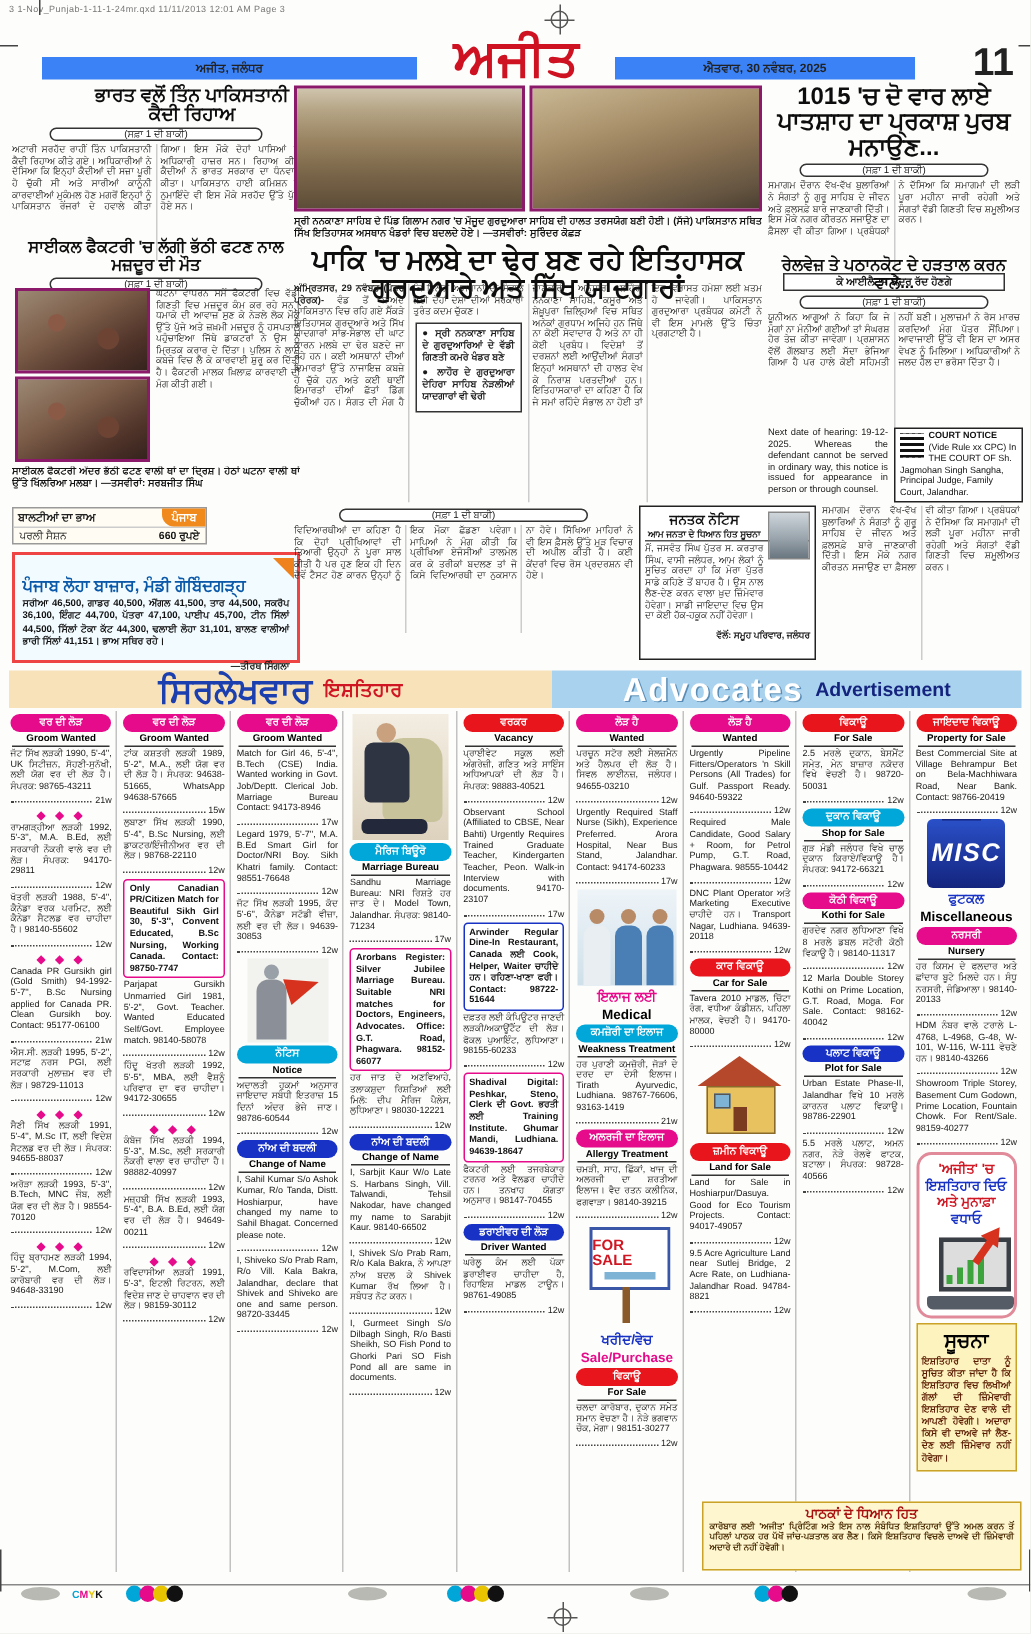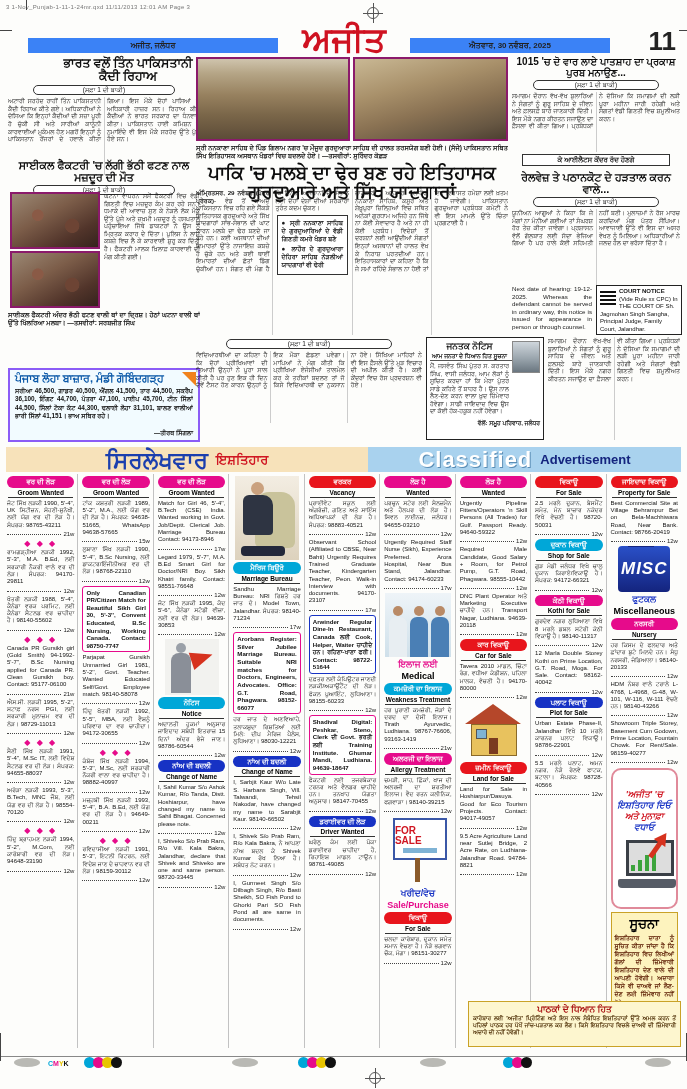--- a/index.html
+++ b/index.html
@@ -38,21 +38,21 @@
   .noticebox{border:1.5px solid #222;background:#fff;padding:3px;box-sizing:border-box;}
   .courtbox{border:1.5px solid #222;background:#fff;padding:2px 3px;box-sizing:border-box;font-size:6px;line-height:1.25;}
   .qr{width:16px;height:16px;float:left;margin:1px 3px 1px 0;background:
       repeating-linear-gradient(0deg,#111 0 2px,#fff 2px 4px),
       repeating-linear-gradient(90deg,#111 0 2px,rgba(255,255,255,.6) 2px 4px);}
   .minibox{border:1px solid #999;background:#fffdf3;}
   .minibox .mb-hd{display:flex;align-items:stretch;font-size:7.5px;font-weight:bold;}
   .minibox .mb-hd .t{flex:1;padding:1px 3px;color:#222;}
   .minibox .mb-hd .tab{background:#f08a1d;color:#fff;padding:1px 6px;border-radius:0 0 0 8px;}
   .minibox .mb-row{display:flex;justify-content:space-between;font-size:7px;padding:1px 4px;border-top:1px solid #ccc;}
-  .ironbox{border:2px solid #8b5cf6;background:#f2fbff;padding:2px 5px;box-sizing:border-box;position:relative;}
+  .ironbox{border:2px solid #ef4444;background:#f2fbff;padding:15px 5px;box-sizing:border-box;position:relative;}
   .ironbox .it{color:#0a58a8;font-weight:bold;font-size:11px;text-align:left;}
   .ironbox .ib{font-size:6.4px;line-height:1.3;font-weight:bold;text-align:justify;margin-top:2px;}
   .ironbox .corner{position:absolute;top:2px;right:2px;width:0;height:0;border-left:14px solid transparent;border-top:14px solid #f0821d;}
   .byline{text-align:right;font-size:6.4px;font-weight:bold;}
   
   .cbanner{position:absolute;top:447px;left:6px;right:6px;height:25px;display:flex;}
   .cb-left{flex:0 0 362px;background:#f7e2ba;display:flex;align-items:center;justify-content:center;gap:8px;}
   .cb-left .pa{color:#1b3fae;font-weight:bold;font-size:23px;line-height:22px;}
   .cb-left .pa2{color:#d01622;font-weight:bold;font-size:13px;}
   .cb-right{flex:1;background:#a9d2ee;display:flex;align-items:center;justify-content:center;gap:8px;}
@@ -94,21 +94,21 @@
   .art-forsale .board i{display:block;width:34px;height:5px;background:#7fb3d5;margin-top:2px;}
   .art-forsale .post{position:absolute;top:42px;left:26px;width:5px;height:24px;background:#8a5a2a;}
   .art-megaphone{width:54px;height:56px;background:#f2f2ef;}
   .art-megaphone .man{position:absolute;left:6px;bottom:2px;width:20px;height:40px;background:#8a8f98;border-radius:8px 8px 0 0;}
   .art-megaphone .man:before{content:"";position:absolute;top:-10px;left:5px;width:10px;height:10px;border-radius:50%;background:#9aa0a8;}
   .art-megaphone .cone{position:absolute;right:6px;top:10px;width:0;height:0;border-top:9px solid transparent;border-bottom:9px solid transparent;border-left:22px solid #d6321e;transform:rotate(-18deg);}
   .art-misc{width:52px;height:46px;background:linear-gradient(180deg,#2a50c8,#14247e);border-radius:4px;display:flex;align-items:center;justify-content:center;}
   .art-misc span{color:#fff;font-weight:bold;font-style:italic;font-size:17px;letter-spacing:1px;}
   .art-misc .folder{position:absolute;top:-8px;left:10px;width:26px;height:9px;background:#14247e;border-radius:2px 6px 0 0;}
   
-  .promo{border:2px solid #e08a9a;border-radius:10px;padding:19px 3px;margin:3px 1px;text-align:center;background:#fff;font-style:italic;}
+  .promo{border:2px solid #e08a9a;border-radius:10px;padding:4px 3px;margin:3px 1px;text-align:center;background:#fff;}
   .promo .l1{font-weight:bold;font-size:9px;}
   .promo .red{color:#d01622;} .promo .blue{color:#1732c4;}
   .laptop{position:relative;width:62px;height:52px;margin:3px auto 0;}
   .laptop .scr{position:absolute;top:4px;left:10px;width:42px;height:30px;background:#ddd;border:3px solid #3a3f46;}
   .laptop .bar{position:absolute;bottom:2px;width:4px;background:#3da43d;}
   .laptop .base{position:absolute;bottom:0;left:2px;width:58px;height:9px;background:#565c66;border-radius:2px 2px 4px 4px;}
   .laptop .arrow{position:absolute;top:-4px;right:8px;width:0;height:0;border-left:7px solid transparent;border-right:7px solid transparent;border-bottom:12px solid #d6321e;transform:rotate(35deg);}
   .laptop .arrow:after{content:"";position:absolute;top:11px;left:-2px;width:5px;height:18px;background:#d6321e;}
   .sucna{background:#fdf3be;border:1px solid #c9a227;padding:3px;margin:3px 1px;}
   .sucna .st{text-align:center;font-weight:bold;color:#000000;font-size:13px;}
@@ -154,20 +154,30 @@
 
   <div class="abs" style="left:8px;top:160px;width:192px;">
     <div class="hl" style="font-size:11px;">ਸਾਈਕਲ ਫੈਕਟਰੀ 'ਚ ਲੱਗੀ ਭੱਠੀ ਫਟਣ ਨਾਲ ਮਜ਼ਦੂਰ ਦੀ ਮੌਤ</div>
     <div class="pill">(ਸਫ਼ਾ 1 ਦੀ ਬਾਕੀ)</div>
   </div>
   <div class="abs photo ph-debris" style="left:10px;top:192px;width:90px;height:57px;"></div>
   <div class="abs photo ph-debris" style="left:10px;top:251px;width:90px;height:57px;"></div>
   <div class="abs body6" style="left:104px;top:192px;width:96px;height:116px;overflow:hidden;">ਘਟਨਾ ਵਾਪਰਨ ਸਮੇਂ ਫੈਕਟਰੀ ਵਿਚ ਵੱਡੀ ਗਿਣਤੀ ਵਿਚ ਮਜ਼ਦੂਰ ਕੰਮ ਕਰ ਰਹੇ ਸਨ। ਧਮਾਕੇ ਦੀ ਆਵਾਜ਼ ਸੁਣ ਕੇ ਨੇੜਲੇ ਲੋਕ ਮੌਕੇ ਉੱਤੇ ਪੁੱਜੇ ਅਤੇ ਜ਼ਖ਼ਮੀ ਮਜ਼ਦੂਰ ਨੂੰ ਹਸਪਤਾਲ ਪਹੁੰਚਾਇਆ ਜਿੱਥੇ ਡਾਕਟਰਾਂ ਨੇ ਉਸ ਨੂੰ ਮ੍ਰਿਤਕ ਕਰਾਰ ਦੇ ਦਿੱਤਾ। ਪੁਲਿਸ ਨੇ ਲਾਸ਼ ਕਬਜ਼ੇ ਵਿਚ ਲੈ ਕੇ ਕਾਰਵਾਈ ਸ਼ੁਰੂ ਕਰ ਦਿੱਤੀ ਹੈ। ਫੈਕਟਰੀ ਮਾਲਕ ਖ਼ਿਲਾਫ਼ ਕਾਰਵਾਈ ਦੀ ਮੰਗ ਕੀਤੀ ਗਈ।</div>
   <div class="abs caption" style="left:8px;top:311px;width:192px;height:24px;overflow:hidden;">ਸਾਈਕਲ ਫੈਕਟਰੀ ਅੰਦਰ ਭੱਠੀ ਫਟਣ ਵਾਲੀ ਥਾਂ ਦਾ ਦ੍ਰਿਸ਼। ਹੇਠਾਂ ਘਟਨਾ ਵਾਲੀ ਥਾਂ ਉੱਤੇ ਖਿੱਲਰਿਆ ਮਲਬਾ।  —ਤਸਵੀਰਾਂ: ਸਰਬਜੀਤ ਸਿੰਘ</div>
 
+  <div class="abs minibox" style="left:8px;top:338px;width:128px;">
+    <div class="mb-hd">
+      <span class="t">ਬਾਲਟੀਆਂ ਦਾ ਭਾਅ</span>
+      <span class="tab">ਪੰਜਾਬ</span>
+    </div>
+    <div class="mb-row">
+      <span>ਪਰਲੀ ਸੈਸ਼ਨ</span>
+      <b>660 ਰੁਪਏ</b>
+    </div>
+  </div>
 
   <div class="abs ironbox" style="left:8px;top:368px;width:192px;height:74px;">
     <div class="corner"></div>
     <div class="it">ਪੰਜਾਬ ਲੋਹਾ ਬਾਜ਼ਾਰ, ਮੰਡੀ ਗੋਬਿੰਦਗੜ੍ਹ</div>
     <div class="ib" style="height:42px;overflow:hidden;">ਸਰੀਆ 46,500, ਗਾਡਰ 40,500, ਐਂਗਲ 41,500, ਤਾਰ 44,500, ਸਕਰੈਪ 36,100, ਇੰਗਟ 44,700, ਪੱਤਰਾ 47,100, ਪਾਈਪ 45,700, ਟੀਨ ਸਿੱਲਾਂ 44,500, ਸਿੱਲਾਂ ਟੋਕਾ ਕੱਟ 44,300, ਢਲਾਈ ਲੋਹਾ 31,101, ਬਾਲਣ ਵਾਲੀਆਂ ਭਾਰੀ ਸਿੱਲਾਂ 41,151। ਭਾਅ ਸਥਿਰ ਰਹੇ।</div>
     <div class="byline">—ਤੀਰਥ ਸਿੰਗਲਾ</div>
   </div>
 
   <div class="abs photo ph-ruin" style="left:196px;top:57px;width:154px;height:84px;"></div>
   <div class="abs photo ph-ruin2" style="left:353px;top:57px;width:155px;height:84px;"></div>
@@ -195,21 +205,21 @@
     <div style="text-align:center;font-weight:bold;font-size:9px;">ਜਨਤਕ ਨੋਟਿਸ</div>
     <div style="text-align:center;font-weight:bold;font-size:6px;border-bottom:1px solid #555;margin:1px 0;">ਆਮ ਜਨਤਾ ਦੇ ਧਿਆਨ ਹਿਤ ਸੂਚਨਾ</div>
     <div class="body6" style="height:58px;overflow:hidden;">ਮੈਂ, ਜਸਵੰਤ ਸਿੰਘ ਪੁੱਤਰ ਸ. ਕਰਤਾਰ ਸਿੰਘ, ਵਾਸੀ ਜਲੰਧਰ, ਆਮ ਲੋਕਾਂ ਨੂੰ ਸੂਚਿਤ ਕਰਦਾ ਹਾਂ ਕਿ ਮੇਰਾ ਪੁੱਤਰ ਸਾਡੇ ਕਹਿਣੇ ਤੋਂ ਬਾਹਰ ਹੈ। ਉਸ ਨਾਲ ਲੈਣ-ਦੇਣ ਕਰਨ ਵਾਲਾ ਖ਼ੁਦ ਜ਼ਿੰਮੇਵਾਰ ਹੋਵੇਗਾ। ਸਾਡੀ ਜਾਇਦਾਦ ਵਿਚ ਉਸ ਦਾ ਕੋਈ ਹੱਕ-ਹਕੂਕ ਨਹੀਂ ਹੋਵੇਗਾ।</div>
     <div style="font-size:6px;font-weight:bold;text-align:right;">ਵੱਲੋਂ: ਸਮੂਹ ਪਰਿਵਾਰ, ਜਲੰਧਰ</div>
   </div>
 
   <div class="abs" style="left:548px;top:337px;width:132px;height:103px;overflow:hidden;">
     <div class="body6 cols2" style="height:103px;">ਸਮਾਗਮ ਦੌਰਾਨ ਵੱਖ-ਵੱਖ ਬੁਲਾਰਿਆਂ ਨੇ ਸੰਗਤਾਂ ਨੂੰ ਗੁਰੂ ਸਾਹਿਬ ਦੇ ਜੀਵਨ ਅਤੇ ਫ਼ਲਸਫ਼ੇ ਬਾਰੇ ਜਾਣਕਾਰੀ ਦਿੱਤੀ। ਇਸ ਮੌਕੇ ਨਗਰ ਕੀਰਤਨ ਸਜਾਉਣ ਦਾ ਫ਼ੈਸਲਾ ਵੀ ਕੀਤਾ ਗਿਆ। ਪ੍ਰਬੰਧਕਾਂ ਨੇ ਦੱਸਿਆ ਕਿ ਸਮਾਗਮਾਂ ਦੀ ਲੜੀ ਪੂਰਾ ਮਹੀਨਾ ਜਾਰੀ ਰਹੇਗੀ ਅਤੇ ਸੰਗਤਾਂ ਵੱਡੀ ਗਿਣਤੀ ਵਿਚ ਸ਼ਮੂਲੀਅਤ ਕਰਨ।</div>
   </div>
   <div class="abs" style="left:512px;top:57px;width:168px;">
-    <div class="hl" style="font-size:10px;">1015 'ਚ ਦੋ ਵਾਰ ਲਾਏ ਪਾਤਸ਼ਾਹ ਦਾ ਪ੍ਰਕਾਸ਼ ਪੁਰਬ ਮਨਾਉਣ...</div>
+    <div class="hl" style="font-size:16px;">1015 'ਚ ਦੋ ਵਾਰ ਲਾਏ ਪਾਤਸ਼ਾਹ ਦਾ ਪ੍ਰਕਾਸ਼ ਪੁਰਬ ਮਨਾਉਣ...</div>
     <div class="pill">(ਸਫ਼ਾ 1 ਦੀ ਬਾਕੀ)</div>
     <div class="body6 cols2" style="height:60px;overflow:hidden;">ਸਮਾਗਮ ਦੌਰਾਨ ਵੱਖ-ਵੱਖ ਬੁਲਾਰਿਆਂ ਨੇ ਸੰਗਤਾਂ ਨੂੰ ਗੁਰੂ ਸਾਹਿਬ ਦੇ ਜੀਵਨ ਅਤੇ ਫ਼ਲਸਫ਼ੇ ਬਾਰੇ ਜਾਣਕਾਰੀ ਦਿੱਤੀ। ਇਸ ਮੌਕੇ ਨਗਰ ਕੀਰਤਨ ਸਜਾਉਣ ਦਾ ਫ਼ੈਸਲਾ ਵੀ ਕੀਤਾ ਗਿਆ। ਪ੍ਰਬੰਧਕਾਂ ਨੇ ਦੱਸਿਆ ਕਿ ਸਮਾਗਮਾਂ ਦੀ ਲੜੀ ਪੂਰਾ ਮਹੀਨਾ ਜਾਰੀ ਰਹੇਗੀ ਅਤੇ ਸੰਗਤਾਂ ਵੱਡੀ ਗਿਣਤੀ ਵਿਚ ਸ਼ਮੂਲੀਅਤ ਕਰਨ।</div>
     <div class="smallheadbox" style="margin:2px 10px;">ਕੇ ਆਈਲੈਟਸ ਕੇਂਦਰ ਰੱਦ ਹੋਣਗੇ</div>
   </div>
 
   <div class="abs" style="left:512px;top:172px;width:168px;">
     <div class="hl" style="font-size:11px;">ਰੇਲਵੇਜ਼ ਤੇ ਪਠਾਨਕੋਟ ਦੇ ਹੜਤਾਲ ਕਰਨ ਵਾਲੇ...</div>
     <div class="pill">(ਸਫ਼ਾ 1 ਦੀ ਬਾਕੀ)</div>
     <div class="body6 cols2" style="height:80px;overflow:hidden;">ਯੂਨੀਅਨ ਆਗੂਆਂ ਨੇ ਕਿਹਾ ਕਿ ਜੇ ਮੰਗਾਂ ਨਾ ਮੰਨੀਆਂ ਗਈਆਂ ਤਾਂ ਸੰਘਰਸ਼ ਹੋਰ ਤੇਜ਼ ਕੀਤਾ ਜਾਵੇਗਾ। ਪ੍ਰਸ਼ਾਸਨ ਵੱਲੋਂ ਗੱਲਬਾਤ ਲਈ ਸੱਦਾ ਭੇਜਿਆ ਗਿਆ ਹੈ ਪਰ ਹਾਲੇ ਕੋਈ ਸਹਿਮਤੀ ਨਹੀਂ ਬਣੀ। ਮੁਲਾਜ਼ਮਾਂ ਨੇ ਰੋਸ ਮਾਰਚ ਕਰਦਿਆਂ ਮੰਗ ਪੱਤਰ ਸੌਂਪਿਆ। ਆਵਾਜਾਈ ਉੱਤੇ ਵੀ ਇਸ ਦਾ ਅਸਰ ਵੇਖਣ ਨੂੰ ਮਿਲਿਆ। ਅਧਿਕਾਰੀਆਂ ਨੇ ਜਲਦ ਹੱਲ ਦਾ ਭਰੋਸਾ ਦਿੱਤਾ ਹੈ।</div>
   </div>
@@ -221,21 +231,21 @@
     <span>In THE COURT OF Sh. Jagmohan Singh Sangha, Principal Judge, Family Court, Jalandhar.</span>
   </div>
   <div class="abs body6" style="left:512px;top:285px;width:80px;height:50px;overflow:hidden;">Next date of hearing: 19-12-2025. Whereas the defendant cannot be served in ordinary way, this notice is issued for appearance in person or through counsel.</div>
 
   <div class="cbanner">
     <div class="cb-left">
       <span class="pa">ਸਿਰਲੇਖਵਾਰ</span>
       <span class="pa2">ਇਸ਼ਤਿਹਾਰ</span>
     </div>
     <div class="cb-right">
-      <span class="en">Classified</span>
+      <span class="en">Advocates</span>
       <span class="en2">Advertisement</span>
     </div>
   </div>
 
   <div id="classified-cols">
       <div class="ccol">
         <div>
           <div class="cbadge bg-mag">ਵਰ ਦੀ ਲੋੜ</div>
           <div class="cbadge-en">Groom Wanted</div>
         </div>

